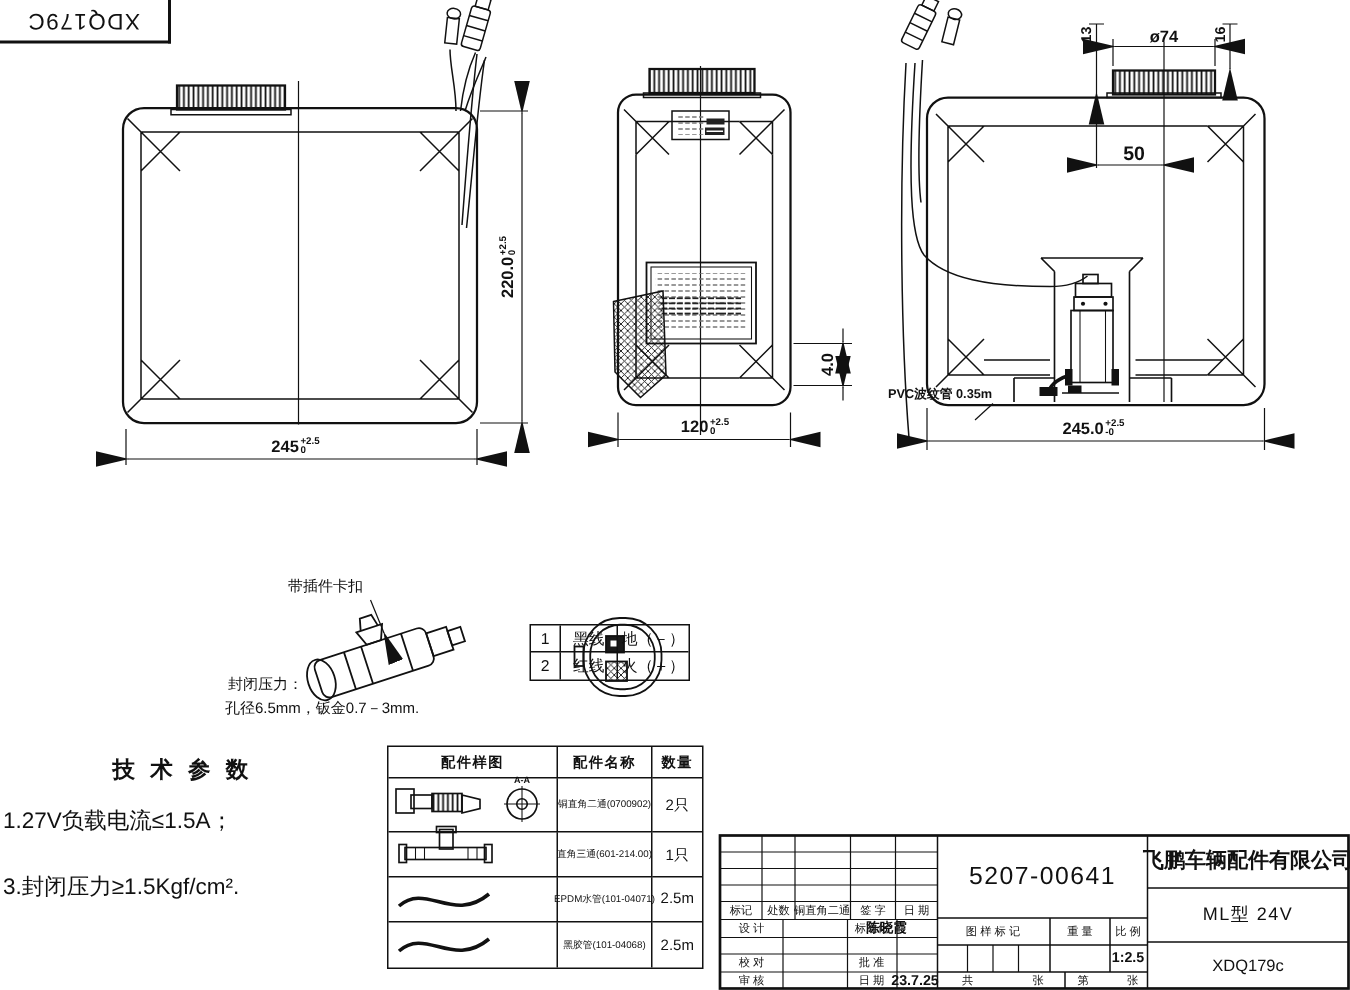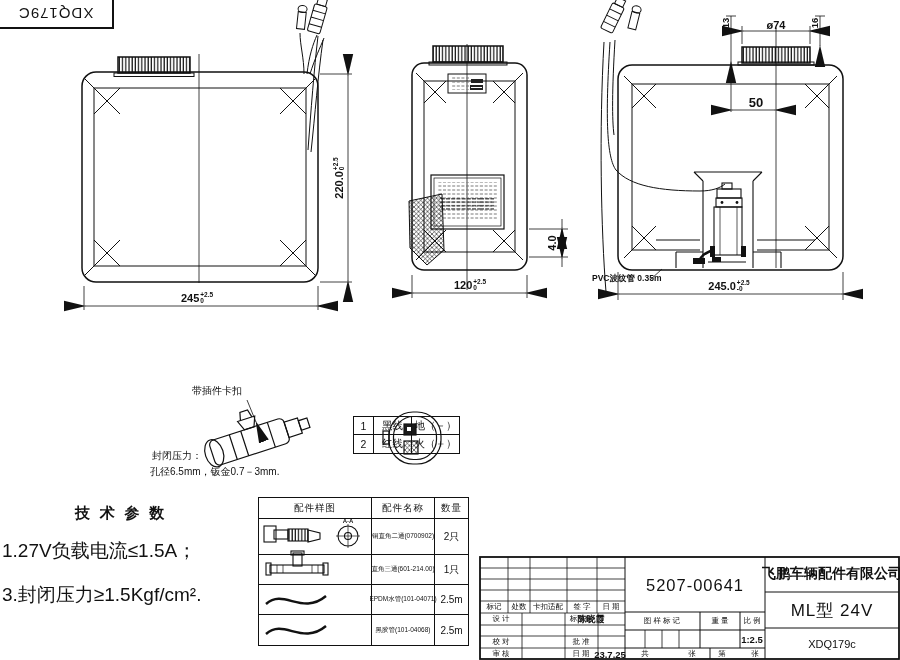--- a/index.html
+++ b/index.html
@@ -14,34 +14,34 @@
   .dim .tol i{font-style:normal;font-size:6.5px;line-height:6px;font-weight:bold;}
   .doc-box{left:0;top:0;width:112px;height:27px;border-right:2px solid #111;border-bottom:2px solid #111;
            display:flex;align-items:center;justify-content:center;font-size:15px;letter-spacing:1px;}
   .doc-box span{transform:rotate(180deg);display:block;}
   .smalltxt{font-size:10px;}
   .conn-title{font-size:13.5px;letter-spacing:.5px;}
   .pin-table{display:grid;grid-template-columns:20px 38px 47px;grid-auto-rows:18px;border:1.5px solid #111;}
   .pin-table div{border-right:1px solid #111;border-bottom:1px solid #111;display:flex;align-items:center;justify-content:center;font-size:10.5px;}
   .pin-table div.lastc{border-right:none;}
   .pin-table div.lastr{border-bottom:none;}
-  .tech-title{font-size:15px;font-weight:bold;letter-spacing:3px;font-family:Liberation Serif, serif;}
-  .tech-line{font-size:19px;text-align:right;}
+  .tech-title{font-size:15px;font-weight:bold;letter-spacing:3px;}
+  .tech-line{font-size:15px;text-align:right;}
   .parts-table{display:grid;grid-template-columns:113px 63px 33px;grid-template-rows:21px 36px 30px 30px 30px;
                border:1.5px solid #111;}
   .parts-table div{border-right:1px solid #111;border-bottom:1px solid #111;display:flex;align-items:center;justify-content:center;overflow:visible;}
   .parts-table div.lastc{border-right:none;}
   .parts-table div.lastr{border-bottom:none;}
-  .pt-head{font-size:9.5px;font-weight:normal;letter-spacing:1px;}
+  .pt-head{font-size:9.5px;font-weight:bold;letter-spacing:1px;}
   .pt-name{font-size:6.5px;}
   .pt-qty{font-size:10px;}
   .tb{font-size:7.5px;}
   .tb-big{font-size:16.5px;letter-spacing:1px;}
   .tb-co{font-size:14px;font-weight:bold;}
-  .tb-model{font-size:17px;letter-spacing:1px;}
+  .tb-model{font-size:12px;letter-spacing:1px;}
   .tb-code{font-size:11px;}
   .tb-scale{font-size:9.5px;font-weight:bold;}
   .tb-name{font-size:9px;font-weight:bold;margin-left:48px;}
   .aa{font-size:6px;font-weight:bold;}
   .pvc{font-size:8.5px;font-weight:bold;}
 </style>
 </head>
 <body>
 
 <div class="canvas">
@@ -303,21 +303,21 @@
   <div class="abs dim ctr" style="left:756px;top:102px;font-size:13px">
     <span>50</span>
   </div>
   <div class="abs dim ctr" style="left:729px;top:286px">
     <span>245.0</span>
     <span class="tol">
         <i>+2.5</i>
         <i>-0</i>
       </span>
   </div>
-  <div class="abs pvc" style="left:592px;top:273px">PVC波纹管 0.35m</div>
+  <div class="abs pvc" style="left:592px;top:257px">PVC波纹管 0.35m</div>
 
   <div class="abs smalltxt" style="left:192px;top:384px">带插件卡扣</div>
   <div class="abs pin-table" style="left:353px;top:416px">
     <div>1</div>
     <div>黑线</div>
     <div class="lastc">地（－）</div>
     <div class="lastr">2</div>
     <div class="lastr">红线</div>
     <div class="lastc lastr">火（＋）</div>
   </div>
@@ -342,21 +342,21 @@
     <div class="pt-name">EPDM水管(101-04071)</div>
     <div class="pt-qty lastc">2.5m</div>
     <div class="lastr"></div>
     <div class="pt-name lastr">黑胶管(101-04068)</div>
     <div class="pt-qty lastc lastr">2.5m</div>
   </div>
   <div class="abs aa ctrx" style="left:348px;top:518px">A-A</div>
 
   <div class="abs tb ctr" style="left:494px;top:607px">标记</div>
   <div class="abs tb ctr" style="left:519px;top:607px">处数</div>
-  <div class="abs tb ctr" style="left:548px;top:607px">卡扣适配</div>
+  <div class="abs tb ctr" style="left:548px;top:607px">铜直角二通</div>
   <div class="abs tb ctr" style="left:582px;top:607px">签 字</div>
   <div class="abs tb ctr" style="left:611px;top:607px">日 期</div>
 
   <div class="abs tb ctr" style="left:501px;top:619px">设 计</div>
   <div class="abs tb-name ctr" style="left:543px;top:619px">陈晓霞</div>
   <div class="abs tb ctr" style="left:581px;top:619px">标准化</div>
   <div class="abs tb ctr" style="left:501px;top:642px">校 对</div>
   <div class="abs tb ctr" style="left:581px;top:642px">批 准</div>
   <div class="abs tb ctr" style="left:501px;top:654px">审 核</div>
   <div class="abs tb ctr" style="left:581px;top:654px">日 期</div>

